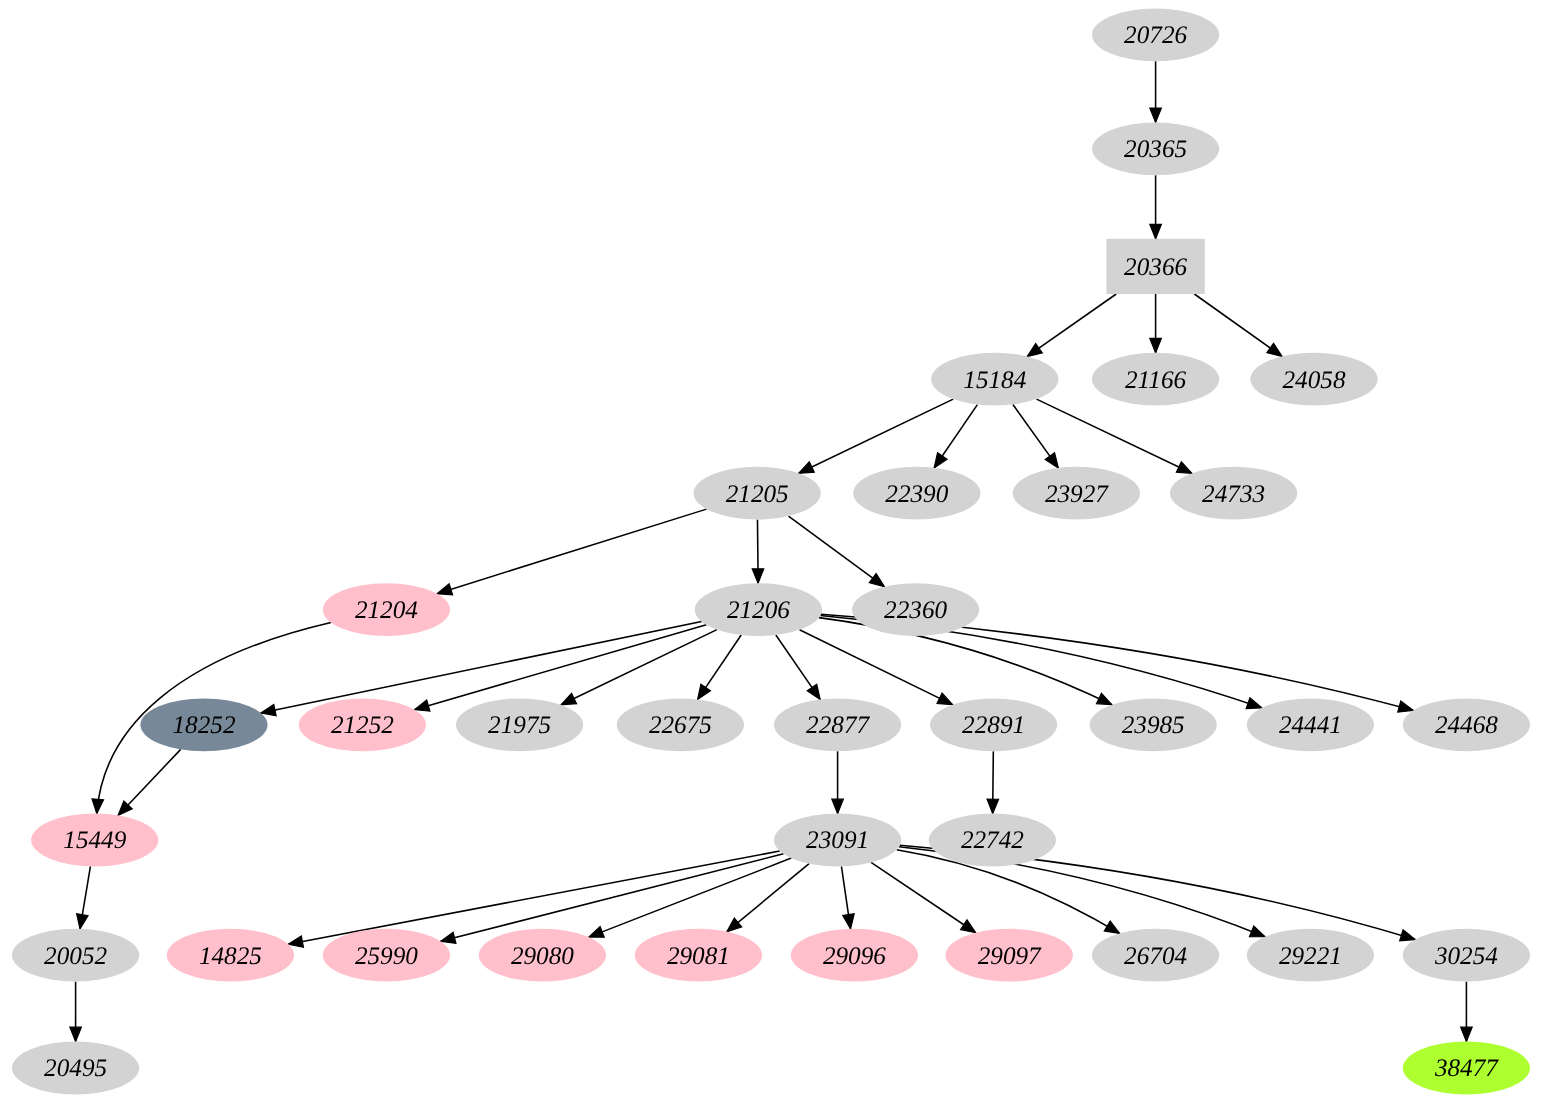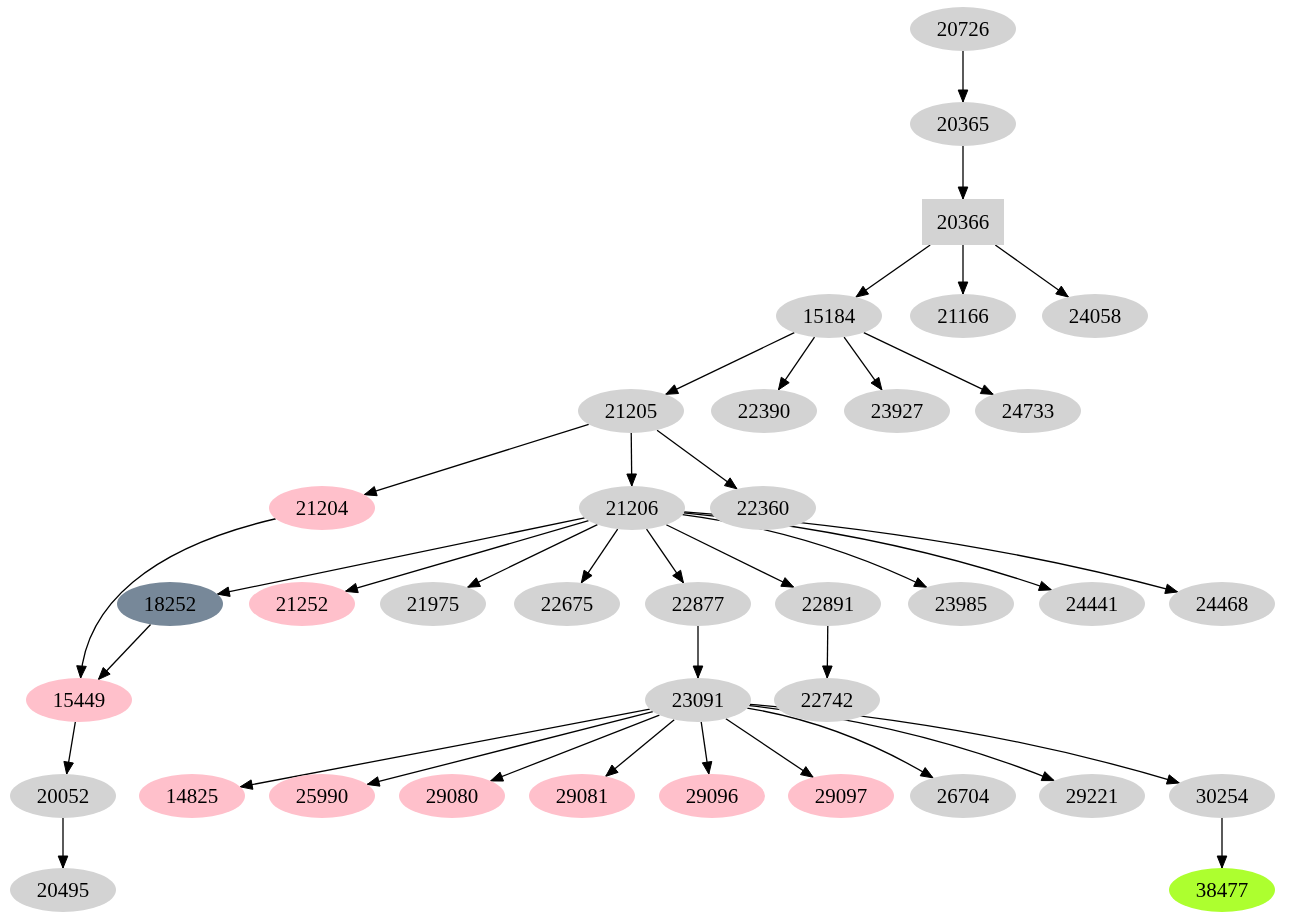--- a/index.html
+++ b/index.html
@@ -6,20 +6,21 @@
     margin: 0;
     padding: 0;
     background: #ffffff;
   }
   .graph-canvas {
     position: relative;
     width: 1306px;
     height: 923px;
     background: #ffffff;
     overflow: hidden;
+    font-style: italic;
   }
   svg text {
     font-family: "Liberation Serif", "DejaVu Serif", serif;
     font-size: 21px;
     fill: #000000;
     text-anchor: middle;
   }
 </style>
 </head>
 <body>

